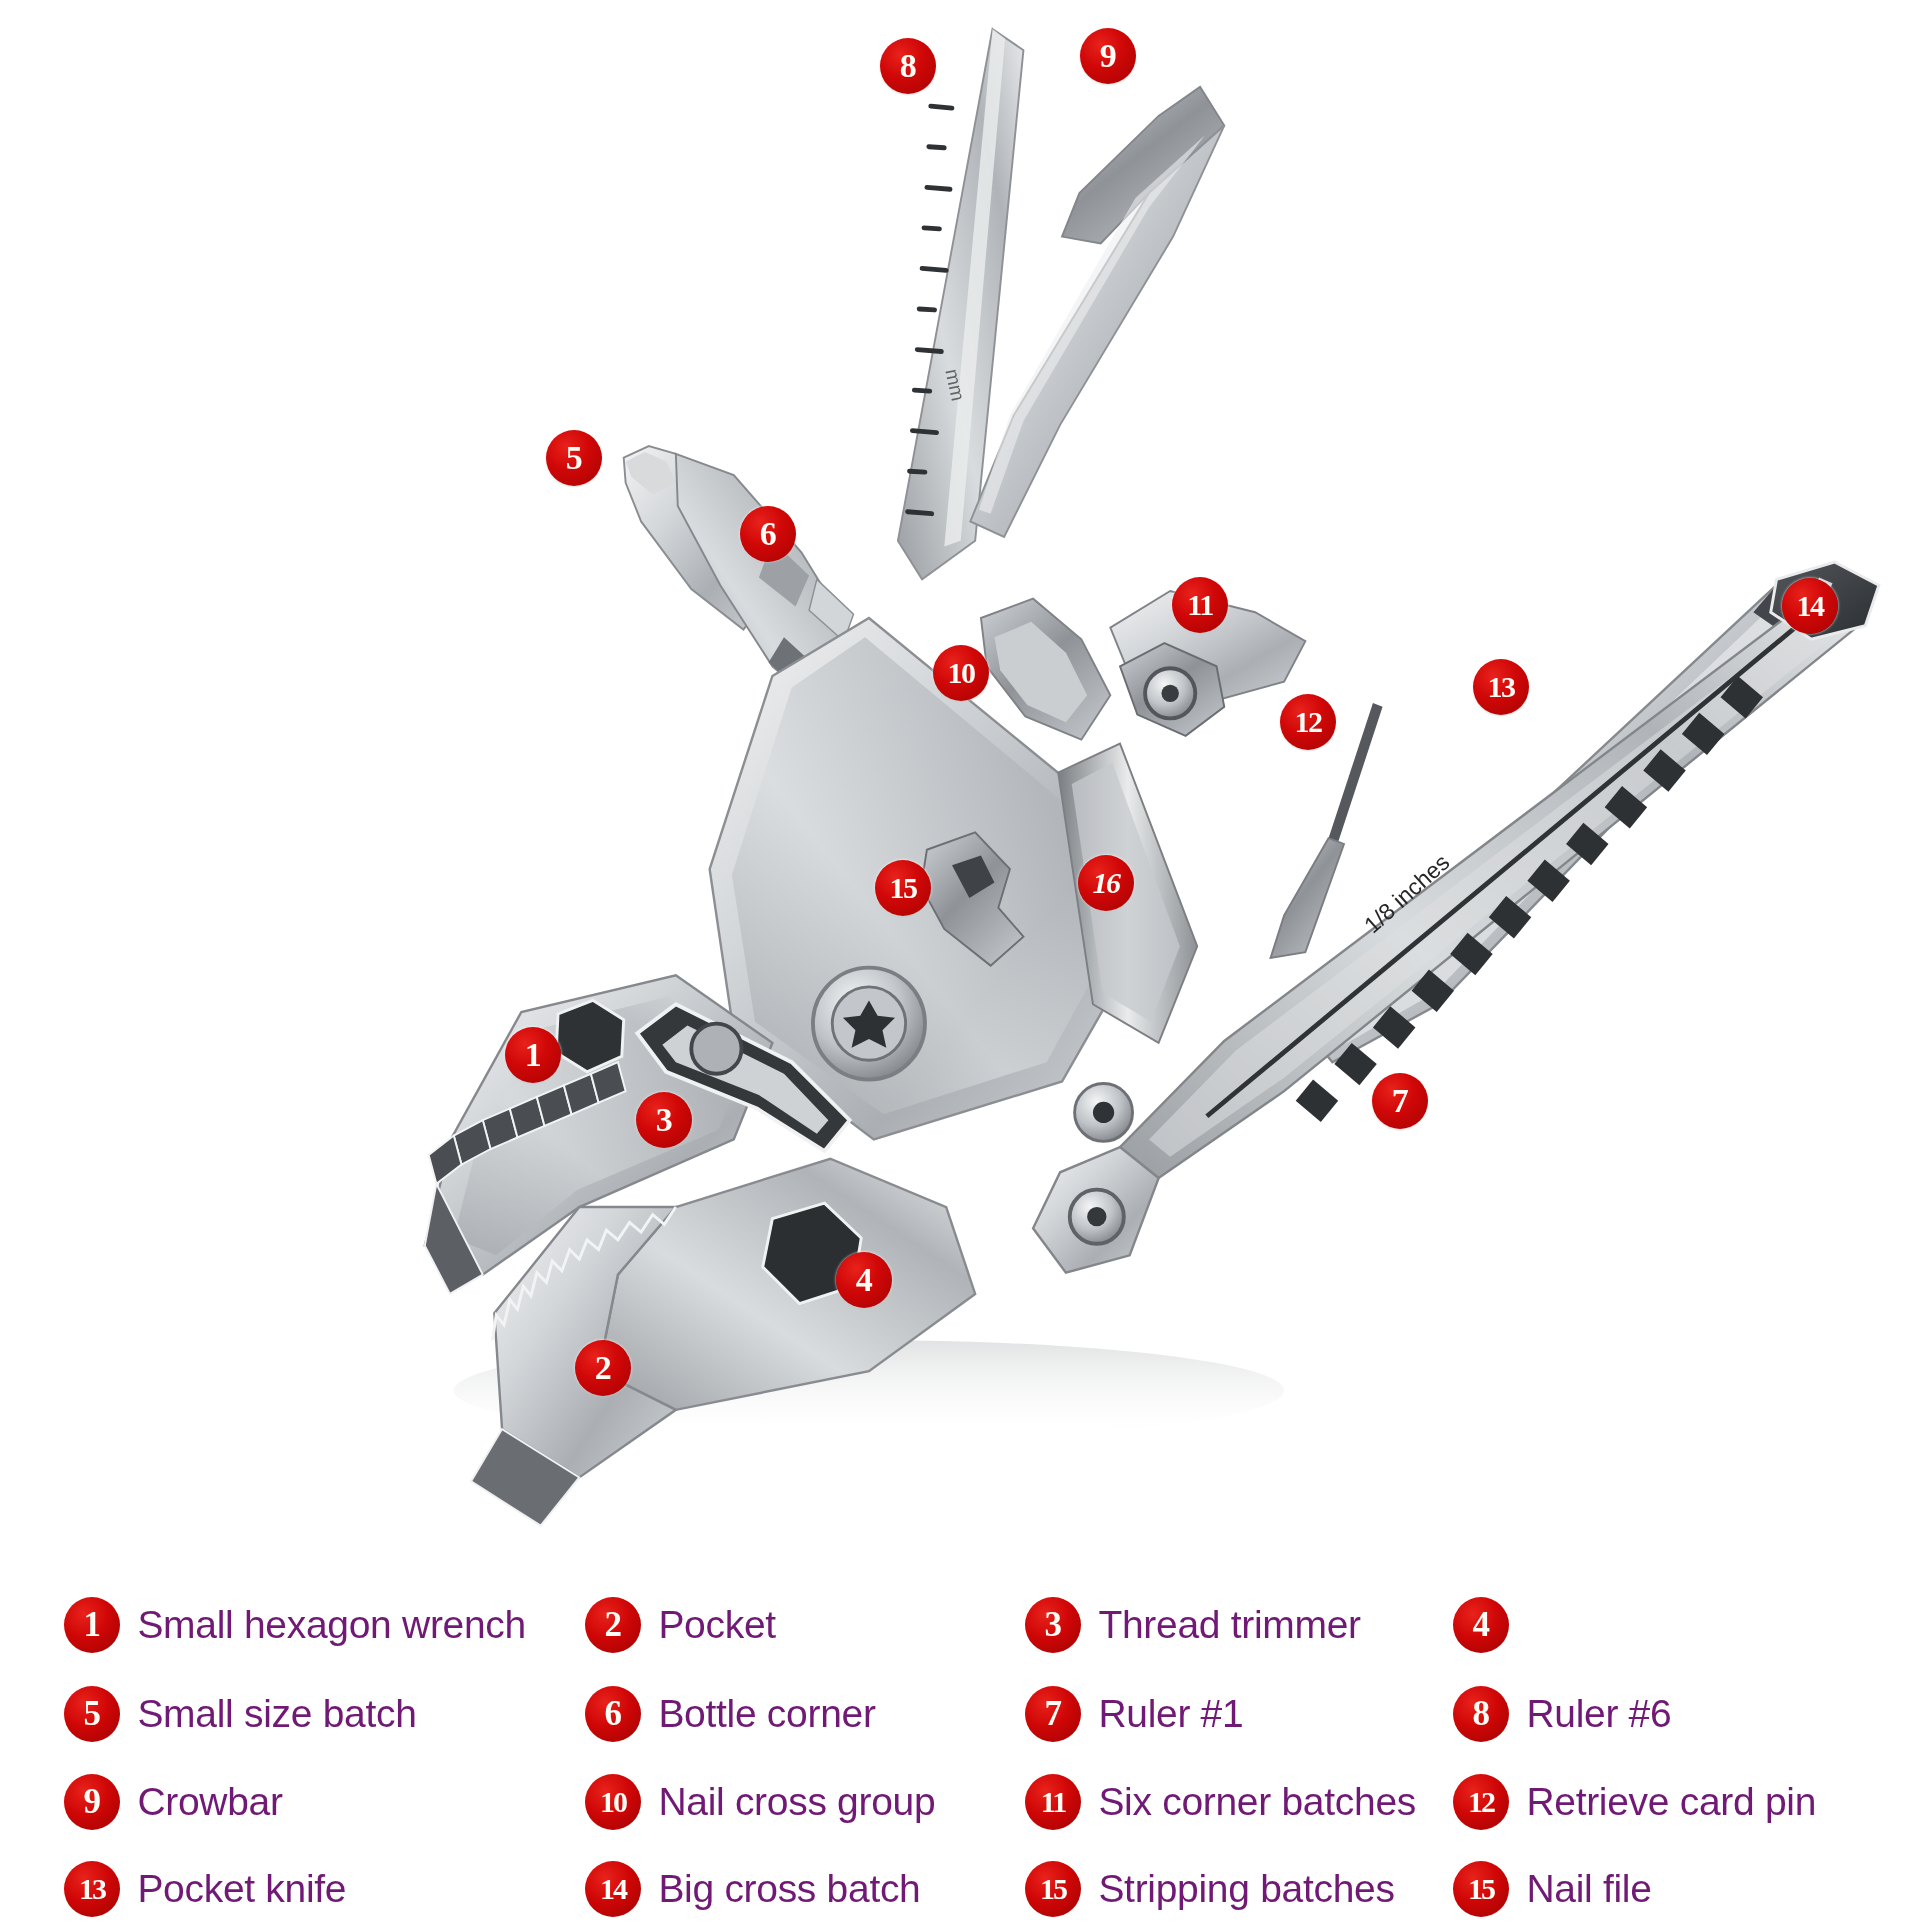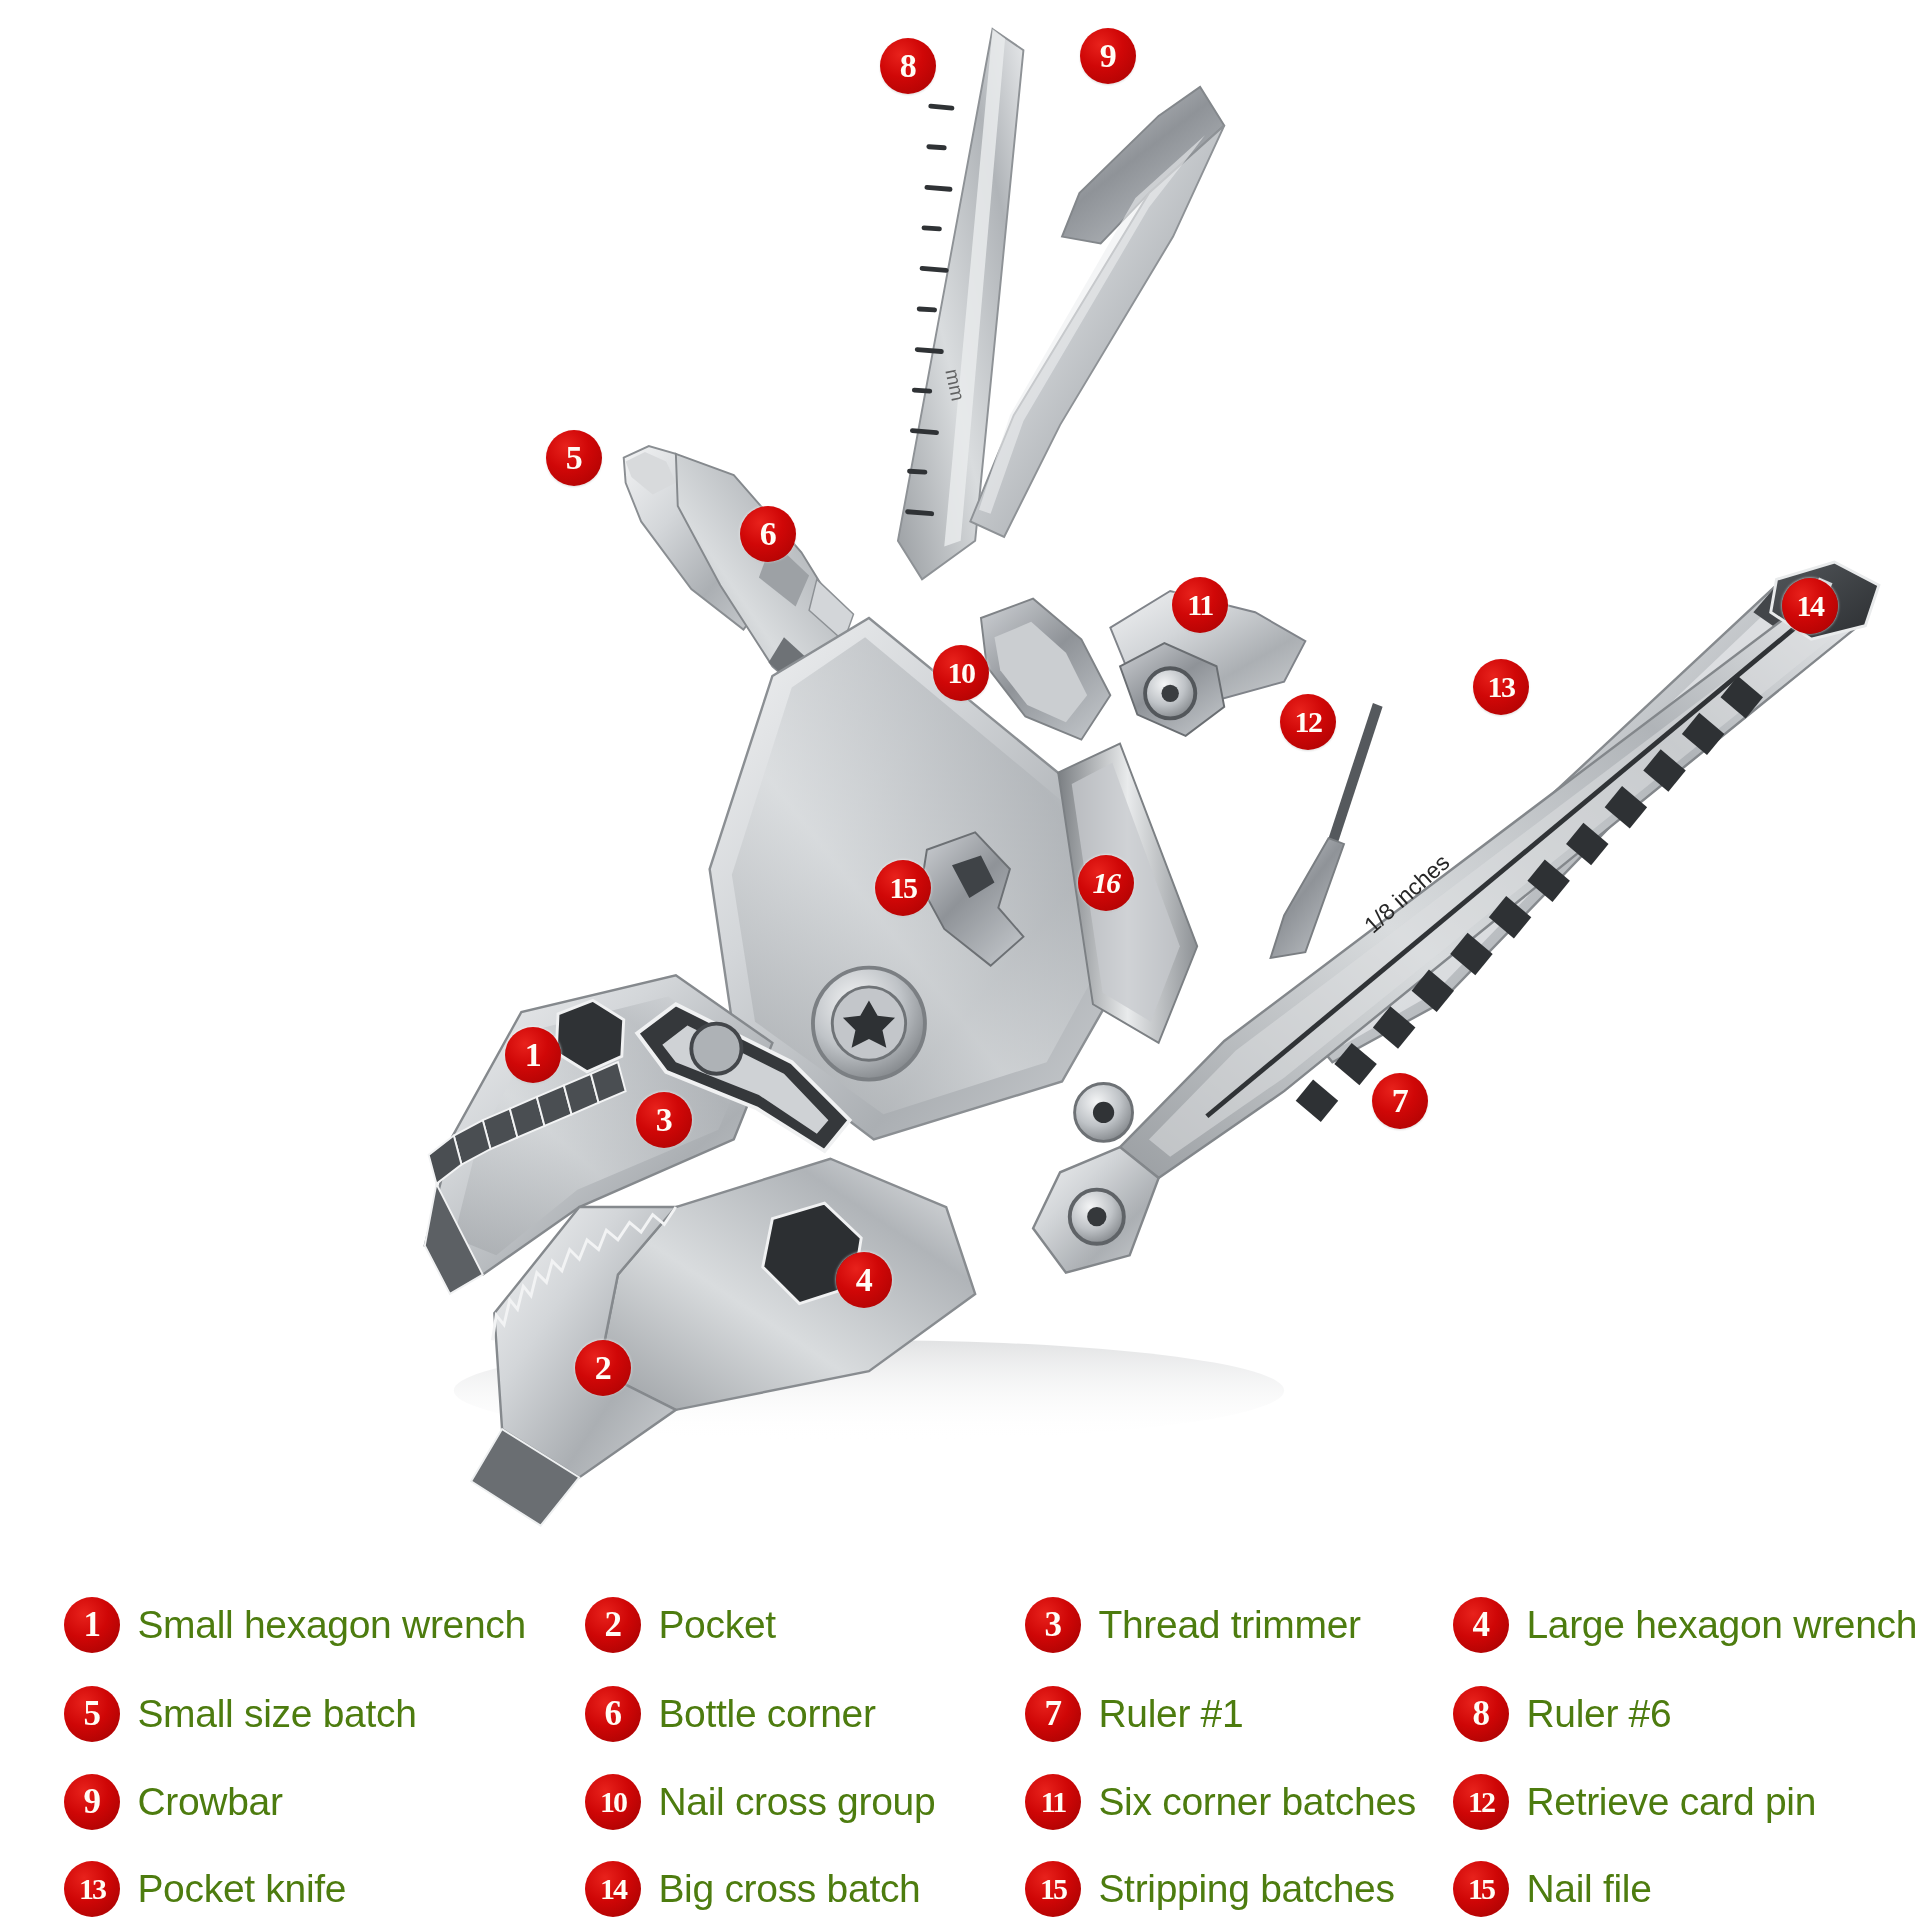--- a/index.html
+++ b/index.html
@@ -87,21 +87,21 @@
     line-height: 56px;
     text-align: center;
     letter-spacing: -0.5px;
     font-family: "Liberation Serif", serif;
     box-shadow: 0 0 1.9px rgba(255,255,255,0.9);
   }
   .legend-badge.wide { font-size: 30px; letter-spacing: -1.9px; }
   .legend-label {
     margin-left: 17.4px;
     font-size: 39px;
-    color: #4d7c0f;
+    color: #701a75;
     font-family: "Liberation Sans", sans-serif;
     letter-spacing: -0.3px;
   }
   
   .col-1 { left: 64px; }
   .col-2 { left: 585px; }
   .col-3 { left: 1025px; }
   .col-4 { left: 1453px; }
 
   .row-1 { top: 35px; }
@@ -357,21 +357,20 @@
       <div class="legend-item col-2">
         <span class="legend-badge">2</span>
         <span class="legend-label">Pocket</span>
       </div>
       <div class="legend-item col-3">
         <span class="legend-badge">3</span>
         <span class="legend-label">Thread trimmer</span>
       </div>
       <div class="legend-item col-4">
         <span class="legend-badge">4</span>
-        <span class="legend-label">Large hexagon wrench</span>
       </div>
     </div>
   <div class="legend-row row-2">
       <div class="legend-item col-1">
         <span class="legend-badge">5</span>
         <span class="legend-label">Small size batch</span>
       </div>
       <div class="legend-item col-2">
         <span class="legend-badge">6</span>
         <span class="legend-label">Bottle corner</span>

